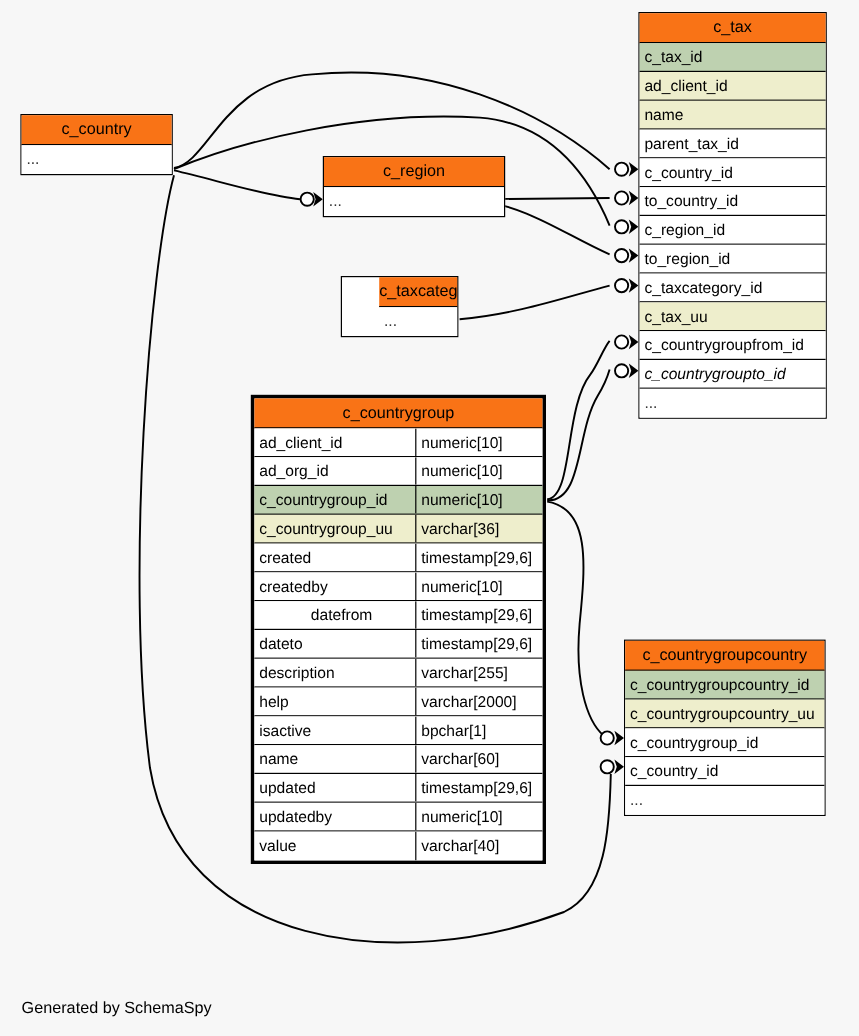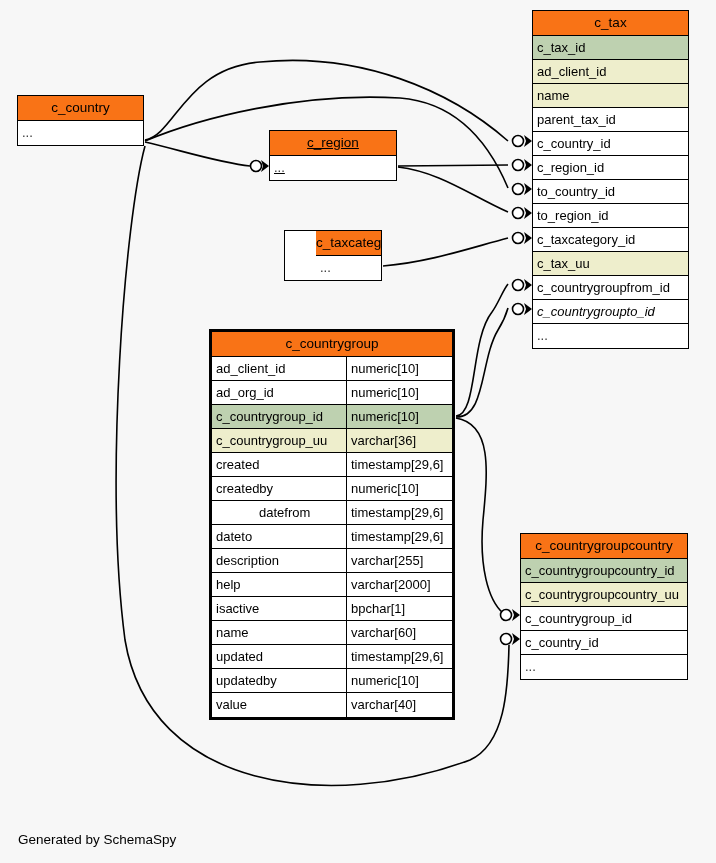--- a/index.html
+++ b/index.html
@@ -105,21 +105,21 @@
     </g>
   </svg>
 
   <div id="credit">Generated by SchemaSpy</div>
 <div class="tbl" style="left: 17px; top: 95px; width: 127px;">
       <div class="thead">c_country</div>
       <div class="row plain full">
         <div class="c1 ellip" style="width: 100%;">...</div>
       </div>
     </div>
-    <div class="tbl" style="left: 269px; top: 130px; width: 128px; text-decoration: underline;">
+    <div class="tbl" style="left: 269px; top: 130px; width: 152px;">
       <div class="thead">c_region</div>
       <div class="row plain full">
         <div class="c1 ellip" style="width: 100%;">...</div>
       </div>
     </div>
     <div class="tbl" style="left: 284px; top: 230px; width: 98px; padding-left: 31px;">
       <div class="thead">c_taxcategory</div>
       <div class="row plain full">
         <div class="c1 ellip" style="width: 100%;">...</div>
       </div>
@@ -135,24 +135,24 @@
       <div class="row uq full">
         <div class="c1" style="width: 100%;">name</div>
       </div>
       <div class="row plain full">
         <div class="c1" style="width: 100%;">parent_tax_id</div>
       </div>
       <div class="row plain full">
         <div class="c1" style="width: 100%;">c_country_id</div>
       </div>
       <div class="row plain full">
+        <div class="c1" style="width: 100%;">to_country_id</div>
+      </div>
+      <div class="row plain full">
         <div class="c1" style="width: 100%;">c_region_id</div>
-      </div>
-      <div class="row plain full">
-        <div class="c1" style="width: 100%;">to_country_id</div>
       </div>
       <div class="row plain full">
         <div class="c1" style="width: 100%;">to_region_id</div>
       </div>
       <div class="row plain full">
         <div class="c1" style="width: 100%;">c_taxcategory_id</div>
       </div>
       <div class="row uq full">
         <div class="c1" style="width: 100%;">c_tax_uu</div>
       </div>

